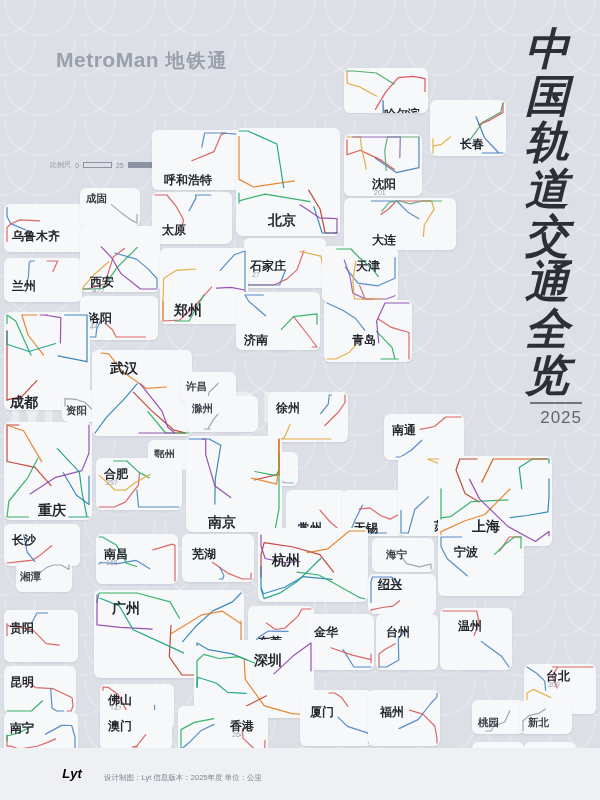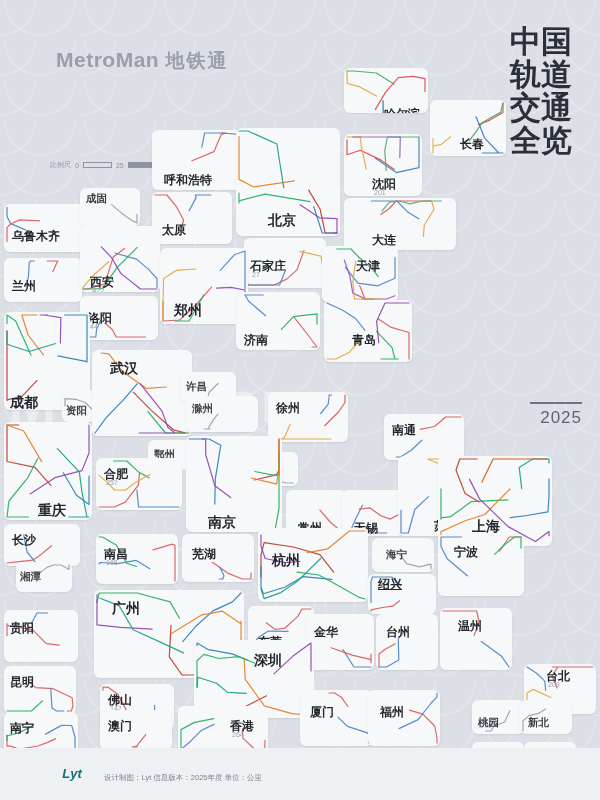--- a/index.html
+++ b/index.html
@@ -24,23 +24,25 @@
 
   
   .brand{
     position:absolute;left:56px;top:48px;
     font-size:21px;letter-spacing:.5px;color:#9aa0ab;font-weight:bold;
   }
   .brand .cn{font-size:19px;letter-spacing:2px;}
   .title-cn{
     position:absolute;right:16px;top:26px;
     width:74px;
-    font-size:31px;line-height:1.06;
+    font-size:44px;line-height:1.06;
     font-weight:bold;color:#2b3038;
+    text-align:center;
     letter-spacing:0;
+    font-style:italic;
   }
   .title-year{
     position:absolute;right:18px;top:408px;
     font-size:17px;color:#5e6470;letter-spacing:1px;
   }
   .title-rule{
     position:absolute;right:18px;top:402px;width:52px;height:2px;background:#6e7480;
   }
   .watermark{
     position:absolute;left:8px;top:368px;width:560px;
@@ -79,21 +81,21 @@
 
   
   .footer{
     position:absolute;left:0;right:0;bottom:0;height:52px;
     background:#eef0f4;
   }
   .footer .l1{position:absolute;left:104px;top:12px;font-size:7.5px;color:#7c828e;}
   .footer .l2{position:absolute;left:104px;top:25px;font-size:7.5px;color:#7c828e;}
   .footer .logo{
     position:absolute;left:52px;top:12px;width:40px;height:26px;
-    color:#0f766e;font-size:13px;font-weight:bold;font-style:italic;
+    color:#000000;font-size:13px;font-weight:bold;font-style:italic;
     display:flex;align-items:center;justify-content:center;
   }
 </style>
 </head>
 <body>
 
 <div class="bg-waves"></div>
 
 <div class="poster">
 

